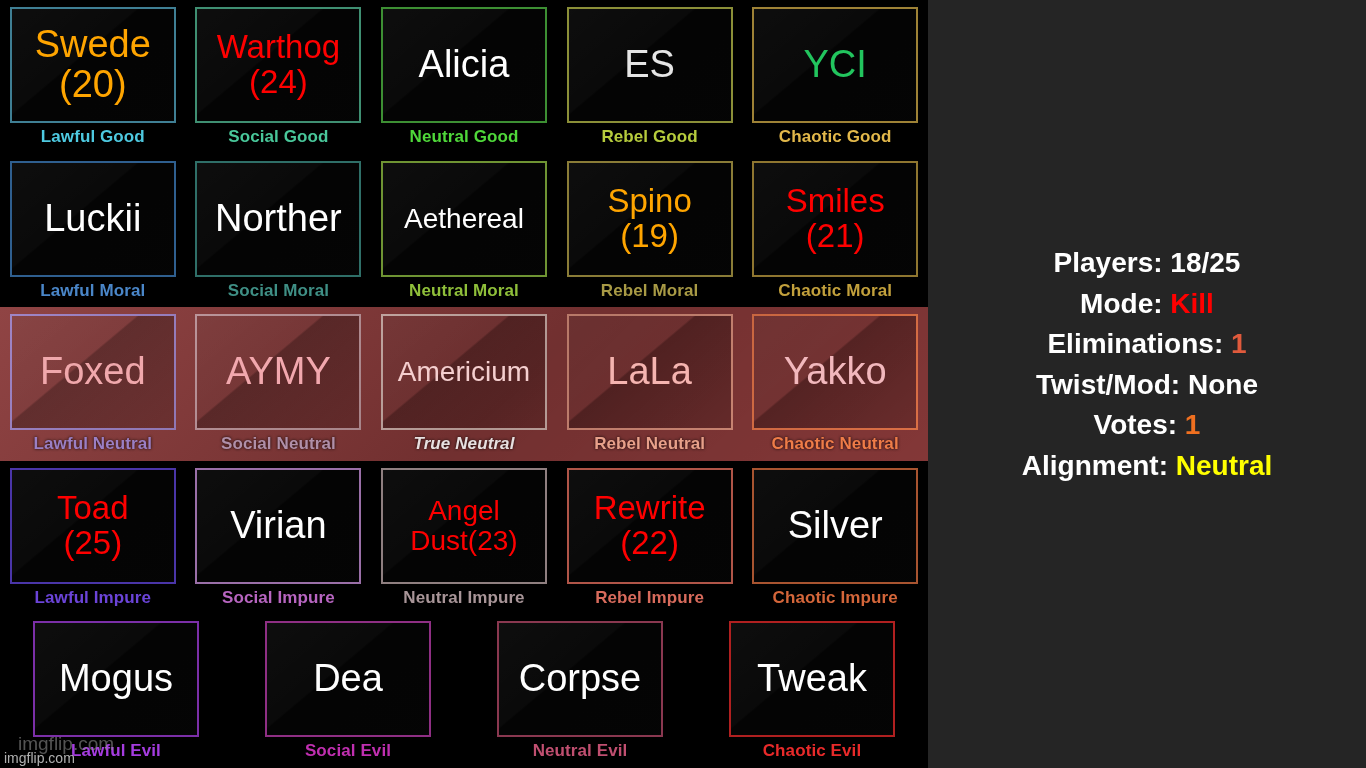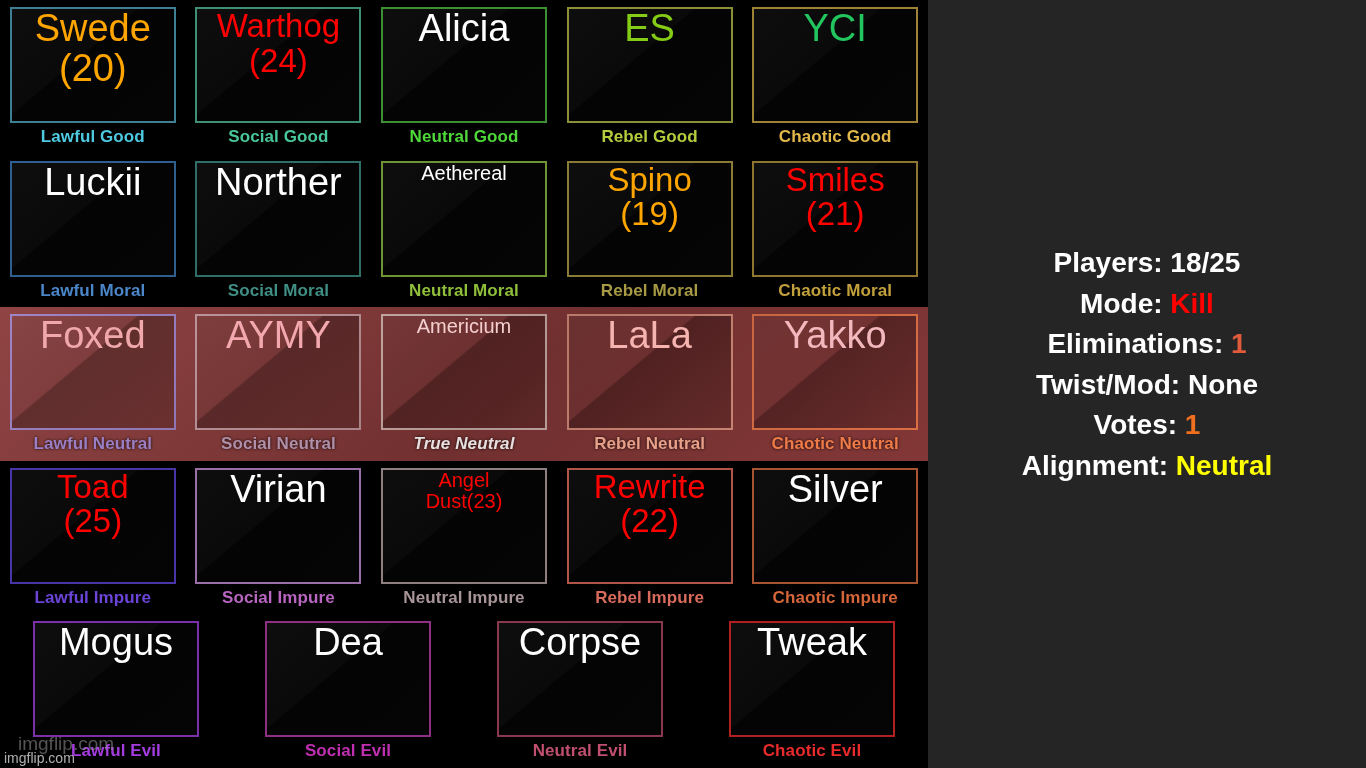--- a/index.html
+++ b/index.html
@@ -54,20 +54,21 @@
   }
 
   .cell-box {
     position: relative;
     width: 100%;
     max-width: 166px;
     height: 116px;
     border: 2px solid #555;
     background: #050505;
     display: flex;
+    align-items: center;
     justify-content: center;
     overflow: hidden;
     text-align: center;
   }
   .row-neutral .cell-box { background: #7e3434; }
   .cell-box::after {
     content: "";
     position: absolute; inset: 0;
     background: linear-gradient(140deg, rgba(255,255,255,0.035) 0%, rgba(255,255,255,0.02) 42%, rgba(0,0,0,0.25) 43%, rgba(0,0,0,0.1) 100%);
     pointer-events: none;
@@ -77,21 +78,21 @@
     position: relative;
     z-index: 2;
     font-size: 34px;
     line-height: 1.05;
     color: #ffffff;
     padding: 0 3px;
     word-break: break-word;
   }
   .cell-name.sz-lg  { font-size: 38px; }
   .cell-name.sz-md  { font-size: 33px; }
-  .cell-name.sz-sm  { font-size: 20px; }
+  .cell-name.sz-sm  { font-size: 28px; }
 
   .cell-label {
     position: relative;
     z-index: 3;
     margin-top: 4px;
     font-size: 17px;
     font-weight: bold;
     letter-spacing: 0.1px;
     white-space: nowrap;
     text-shadow: 0 0 3px rgba(0,0,0,0.9);
@@ -162,21 +163,21 @@
           <div class="cell-label" style="color: rgb(73, 199, 154);">Social Good</div>
         </div>
         <div class="cell">
           <div class="cell-box" style="border-color: rgb(61, 143, 51);">
             <div class="cell-name sz-lg" style="color: rgb(255, 255, 255);">Alicia</div>
           </div>
           <div class="cell-label" style="color: rgb(79, 216, 58);">Neutral Good</div>
         </div>
         <div class="cell">
           <div class="cell-box" style="border-color: rgb(139, 143, 56);">
-            <div class="cell-name sz-lg" style="color: #84cc16;">ES</div>
+            <div class="cell-name sz-lg" style="color: #e5e5e5;">ES</div>
           </div>
           <div class="cell-label" style="color: rgb(182, 204, 61);">Rebel Good</div>
         </div>
         <div class="cell">
           <div class="cell-box" style="border-color: rgb(158, 130, 54);">
             <div class="cell-name sz-lg" style="color: #22c55e;">YCI</div>
           </div>
           <div class="cell-label" style="color: rgb(226, 184, 75);">Chaotic Good</div>
         </div>
       </div>

